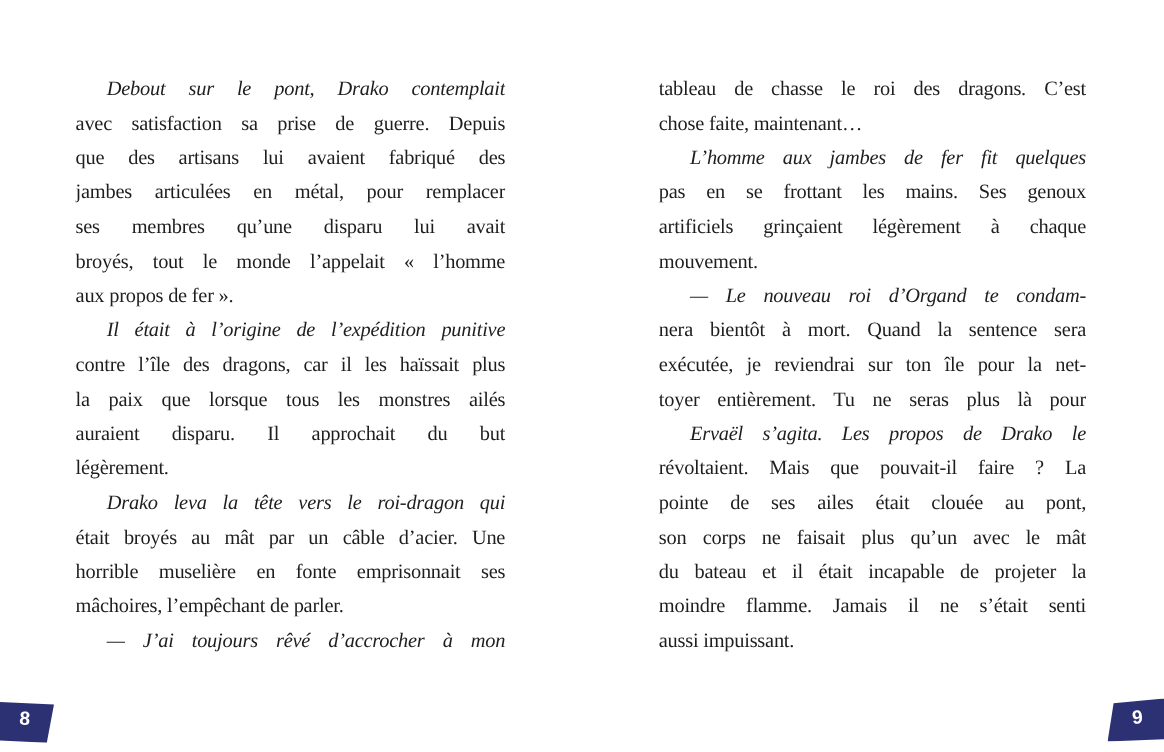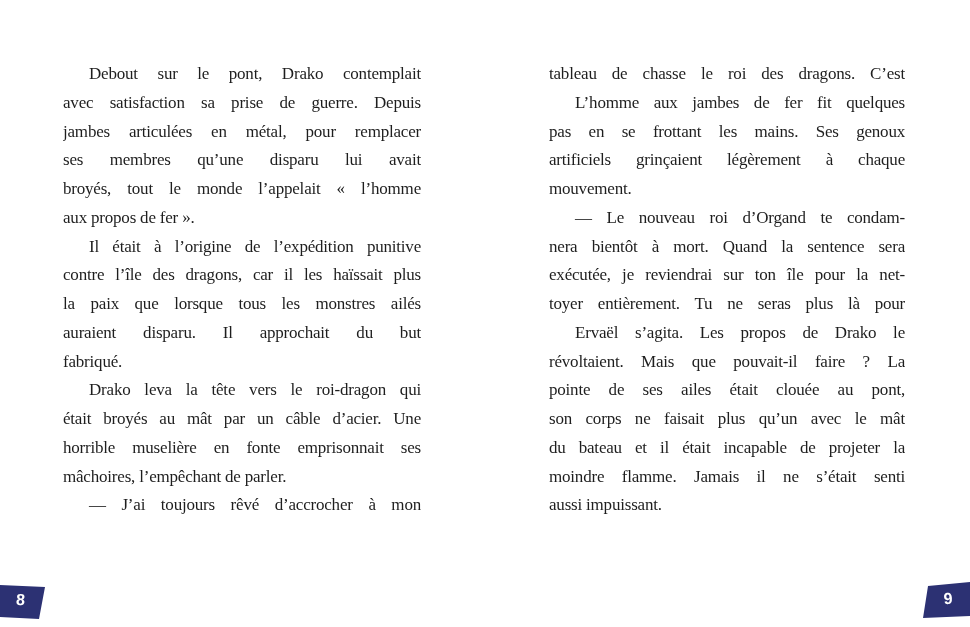--- a/index.html
+++ b/index.html
@@ -25,21 +25,21 @@
     height: 28.75px;
     line-height: 28.75px;
     overflow: hidden;
     font-size: 17px;
     letter-spacing: -0.2px;
     color: var(--text-color, #1e1e1e);
     text-align: justify;
     text-align-last: justify;
     white-space: normal;
   }
-  .line.indent { text-indent: 26px; }
+  .line.indent { text-indent: 26px; font-style: italic; }
   .line.last   { text-align-last: left; }
   .tab {
     position: absolute;
     background: var(--tab-color, #2c3173);
   }
   .tab-left {
     left: 0;
     top: 583px;
     width: 47px;
     height: 38px;
@@ -65,38 +65,40 @@
   .tab-right .tab-num { top: 10px; left: 3px;  transform: rotate(-4deg); }
 </style>
 </head>
 <body>
 
 <div class="spread">
 
   <div class="column left" id="left-column">
       <div class="line indent">Debout sur le pont, Drako contemplait</div>
       <div class="line">avec satisfaction sa prise de guerre. Depuis</div>
+      <div class="line">que des artisans lui avaient fabriqué des</div>
       <div class="line">jambes articulées en métal, pour remplacer</div>
       <div class="line">ses membres qu’une disparu lui avait</div>
       <div class="line">broyés, tout le monde l’appelait « l’homme</div>
       <div class="line last">aux propos de fer ».</div>
       <div class="line indent">Il était à l’origine de l’expédition punitive</div>
       <div class="line">contre l’île des dragons, car il les haïssait plus</div>
       <div class="line">la paix que lorsque tous les monstres ailés</div>
       <div class="line">auraient disparu. Il approchait du but</div>
-      <div class="line last">fabriqué.</div>
+      <div class="line last">légèrement.</div>
       <div class="line indent">Drako leva la tête vers le roi-dragon qui</div>
       <div class="line">était broyés au mât par un câble d’acier. Une</div>
       <div class="line">horrible muselière en fonte emprisonnait ses</div>
       <div class="line last">mâchoires, l’empêchant de parler.</div>
       <div class="line indent">— J’ai toujours rêvé d’accrocher à mon</div>
     </div>
 
   <div class="column right" id="right-column">
       <div class="line">tableau de chasse le roi des dragons. C’est</div>
+      <div class="line last">chose faite, maintenant…</div>
       <div class="line indent">L’homme aux jambes de fer fit quelques</div>
       <div class="line">pas en se frottant les mains. Ses genoux</div>
       <div class="line">artificiels grinçaient légèrement à chaque</div>
       <div class="line last">mouvement.</div>
       <div class="line indent">— Le nouveau roi d’Organd te condam-</div>
       <div class="line">nera bientôt à mort. Quand la sentence sera</div>
       <div class="line">exécutée, je reviendrai sur ton île pour la net-</div>
       <div class="line">toyer entièrement. Tu ne seras plus là pour</div>
       <div class="line indent">Ervaël s’agita. Les propos de Drako le</div>
       <div class="line">révoltaient. Mais que pouvait-il faire ? La</div>

